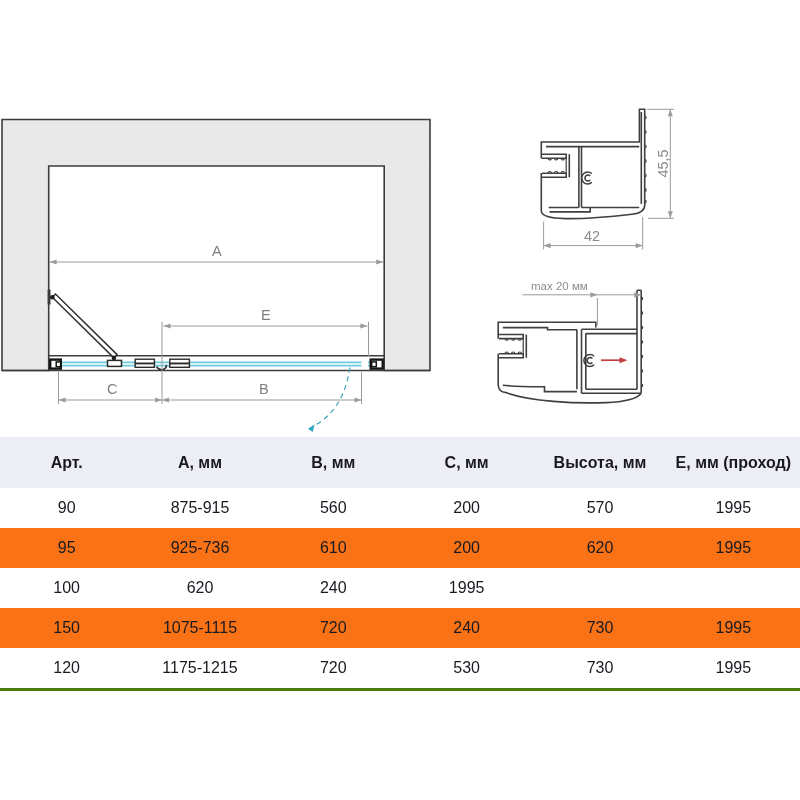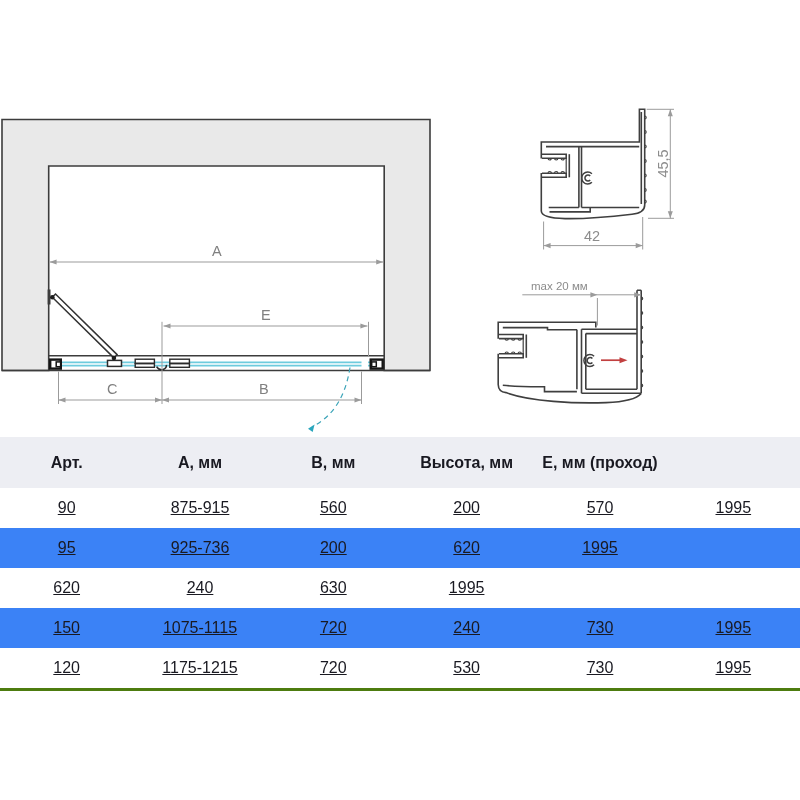--- a/index.html
+++ b/index.html
@@ -3,22 +3,22 @@
 <meta charset="utf-8">
 <style>
 html,body{margin:0;padding:0;background:#fff;width:800px;height:800px;overflow:hidden;
 font-family:"Liberation Sans",sans-serif;}
 #wrap{position:relative;width:800px;height:800px;}
 svg{position:absolute;left:0;top:0;}
 .tbl{position:absolute;left:0;top:437px;width:800px;font-size:16px;color:#191921;}
 .row{display:flex;width:800px;}
 .row div{width:133.33px;text-align:center;}
 .hdr{background:#edeef3;height:51px;line-height:51px;font-weight:bold;}
-.r{height:40px;line-height:40px;text-decoration:underline;}
-.alt{background:#3b82f6;}
+.r{height:40px;line-height:40px;}
+.alt{background:#f97316;}
 .last{border-bottom:3px solid #4d7c0f;}
 </style>
 </head>
 <body>
 <div id="wrap">
 <svg width="800" height="437" viewBox="0 0 800 437" fill="none">
 
 <g>
 <path d="M2,119.5 H430 V370.5 H384.2 V166 H48.7 V370.5 H2 Z" fill="#e9e9e9" stroke="#3c3c3c" stroke-width="1.6"></path>
 <path d="M2,370.5 H430" stroke="#3c3c3c" stroke-width="1.6"></path>
@@ -162,45 +162,47 @@
 </g>
 <text x="531" y="290" font-size="11.5" fill="#8c8c8c">max 20 мм</text>
 </svg>
 
 <div class="tbl">
 
 <div class="row hdr">
         <div>Арт.</div>
         <div>А, мм</div>
         <div>В, мм</div>
+        <div>С, мм</div>
         <div>Высота, мм</div>
         <div>Е, мм (проход)</div>
       </div>
 
 <div class="row r">
         <div>90</div>
         <div>875-915</div>
         <div>560</div>
         <div>200</div>
         <div>570</div>
         <div>1995</div>
       </div>
 
 <div class="row r alt">
         <div>95</div>
         <div>925-736</div>
+        <div>610</div>
         <div>200</div>
         <div>620</div>
         <div>1995</div>
       </div>
 
 <div class="row r">
+        <div>100</div>
         <div>620</div>
         <div>240</div>
-        <div>630</div>
         <div>1995</div>
       </div>
 
 <div class="row r alt">
         <div>150</div>
         <div>1075-1115</div>
         <div>720</div>
         <div>240</div>
         <div>730</div>
         <div>1995</div>

